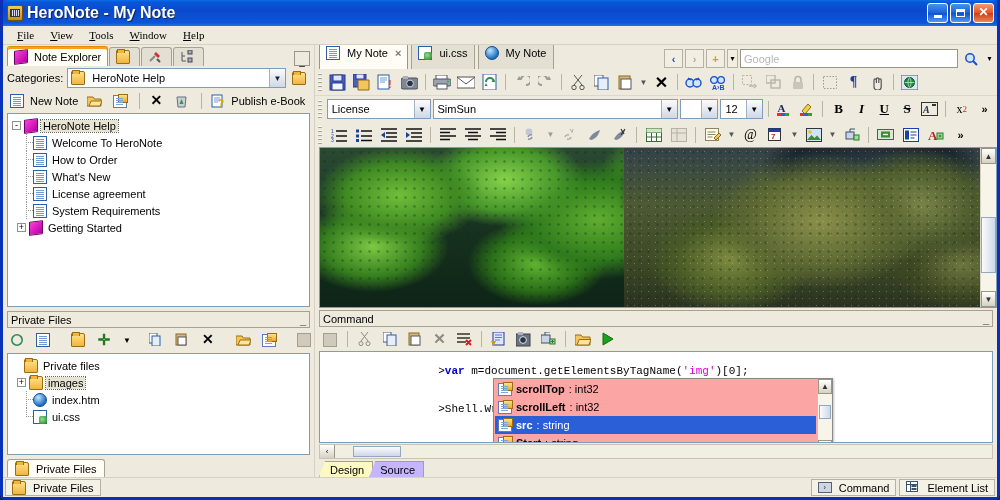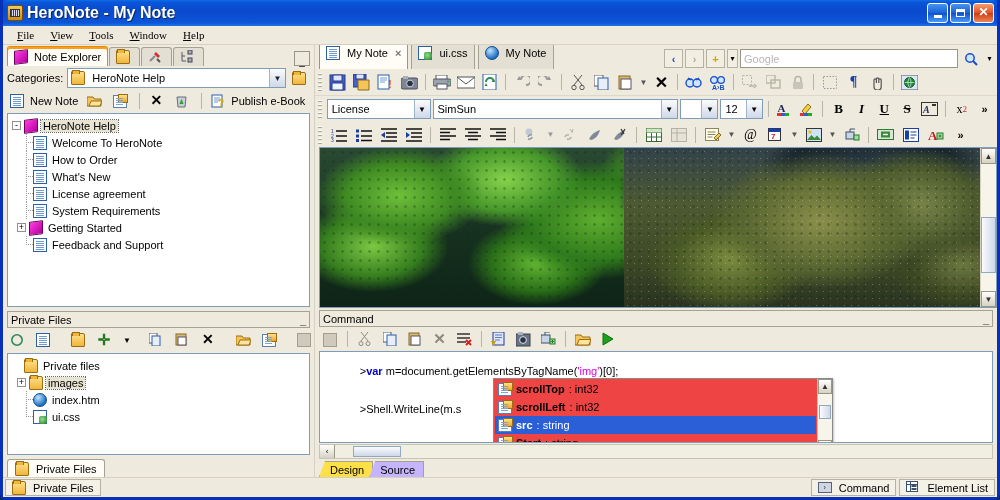--- a/index.html
+++ b/index.html
@@ -177,26 +177,26 @@
   .strack { flex:1; background:#f7f5ea; position:relative; }
   .sthumb { position:absolute; left:0; right:0; top:42%; height:56px;
             background:linear-gradient(90deg,#fbfbfb,#cdd8ea); border:1px solid #93a7bd; }
   
   .cmdpanel { flex:0 0 auto; display:flex; flex-direction:column; background:#eeeade; }
   .cmd-head { height:17px; margin:2px 4px 0 4px; border:1px solid #a6a293; background:#eeeade;
               display:flex; align-items:center; padding:0 3px; font-size:11px; }
   .cmd-tools { display:flex; align-items:center; height:24px; padding:1px 4px; gap:2px; }
   .cmd-area { position:relative; height:92px; margin:0 4px; background:#fff;
               border:1px solid #7f9db9; overflow:hidden; }
-  .cmdline { font-family:Liberation Sans, sans-serif; font-size:11px; padding:1px 3px; white-space:pre; }
+  .cmdline { font-family:Liberation Mono, monospace; font-size:11px; padding:1px 3px; white-space:pre;margin-left:36px; }
   .kw { color:#0000c8; font-weight:bold; }
   .str{ color:#e000e0; }
   .ac-pop {
     position:absolute; left:173px; top:26px; width:340px; height:78px;
-    background:#ef4444; border:1px solid #8a8a8a; display:flex;
+    background:#fca5a5; border:1px solid #8a8a8a; display:flex;
     box-shadow:1px 1px 2px rgba(0,0,0,.25);
   }
   .ac-list { flex:1; padding:1px; }
   .ac-item { height:18px; display:flex; align-items:center; gap:4px; padding:0 3px; font-size:11px;}
   .ac-item.sel { background:#2a5fd8; color:#fff; }
   .ac-item b { font-weight:bold; }
   .ac-scroll { width:15px; flex:0 0 15px; background:#f1efe2; border-left:1px solid #c8c4b4;
                display:flex; flex-direction:column; }
   .ac-track{ flex:1; position:relative; background:#f7f5ea; }
   .ac-thumb{ position:absolute; left:1px; right:1px; top:24%; height:14px;
@@ -209,21 +209,21 @@
      background:linear-gradient(180deg,#ffe08a,#eaa82c); border:1px solid #9b6c10;}
   .hscroll { height:15px; margin:1px 4px 0 4px; background:#f1efe2; border:1px solid #c8c4b4;
              display:flex; }
   .hbtn { width:15px; background:linear-gradient(180deg,#fff,#d6d2c2); border-right:1px solid #9a9684;
           display:flex; align-items:center; justify-content:center; font-size:8px;}
   .htrack{ flex:1; position:relative; }
   .hthumb{ position:absolute; left:18px; width:48px; top:1px; bottom:1px;
            background:linear-gradient(180deg,#fbfbfb,#cdd8ea); border:1px solid #93a7bd;}
   .dstabs { display:flex; align-items:flex-end; height:18px; padding:1px 0 0 4px; gap:0; }
   .dstab { height:16px; padding:0 8px 0 10px; font-size:11px; display:flex; align-items:center;
-     border:1px solid #a6a293; border-bottom:0; background:#fde047;
+     border:1px solid #a6a293; border-bottom:0; background:#fef9c3;
      clip-path:polygon(6px 0,100% 0,100% 100%,0 100%); margin-right:-4px;}
   .dstab.active{ background:#c4b5fd; }
   
   .statusbar { flex:0 0 20px; display:flex; align-items:center; background:#eeeade;
                border-top:1px solid #d6d1c2; padding:1px 2px; gap:3px;}
   .sbcell { height:17px; border:1px solid #b5b1a3; background:#f4f1e6; display:flex;
             align-items:center; gap:4px; padding:0 6px; font-size:11px;}
   .sbfill { flex:1; height:17px; }
   
   .leafbg{ position:absolute; inset:0;
@@ -401,25 +401,20 @@
           </div>
           <div class="node" style="padding-left:9px">
             <span class="dots"></span>
             <span class="ic ic-page"></span>
             <span class="lbl">System Requirements</span>
           </div>
           <div class="node" style="padding-left:5px">
             <span class="expander">+</span>
             <span class="ic ic-book"></span>
             <span class="lbl">Getting Started</span>
-          </div>
-          <div class="node" style="padding-left:9px">
-            <span class="dots last"></span>
-            <span class="ic ic-page"></span>
-            <span class="lbl">Feedback and Support</span>
           </div>
         </div>
       </div>
 
       <div class="pf-head">
         <span>Private Files</span>
         <span style="margin-left:auto;font-weight:bold;line-height:6px">_</span>
       </div>
       <div class="toolrow" style="height:24px">
         <div class="tbtn">

